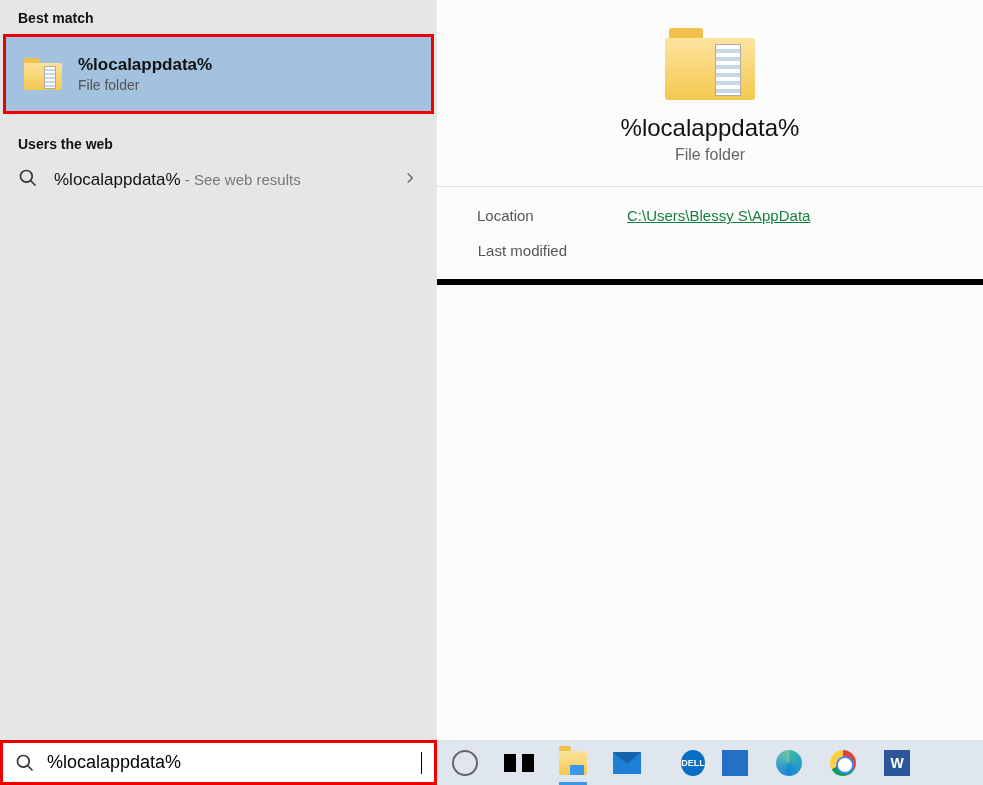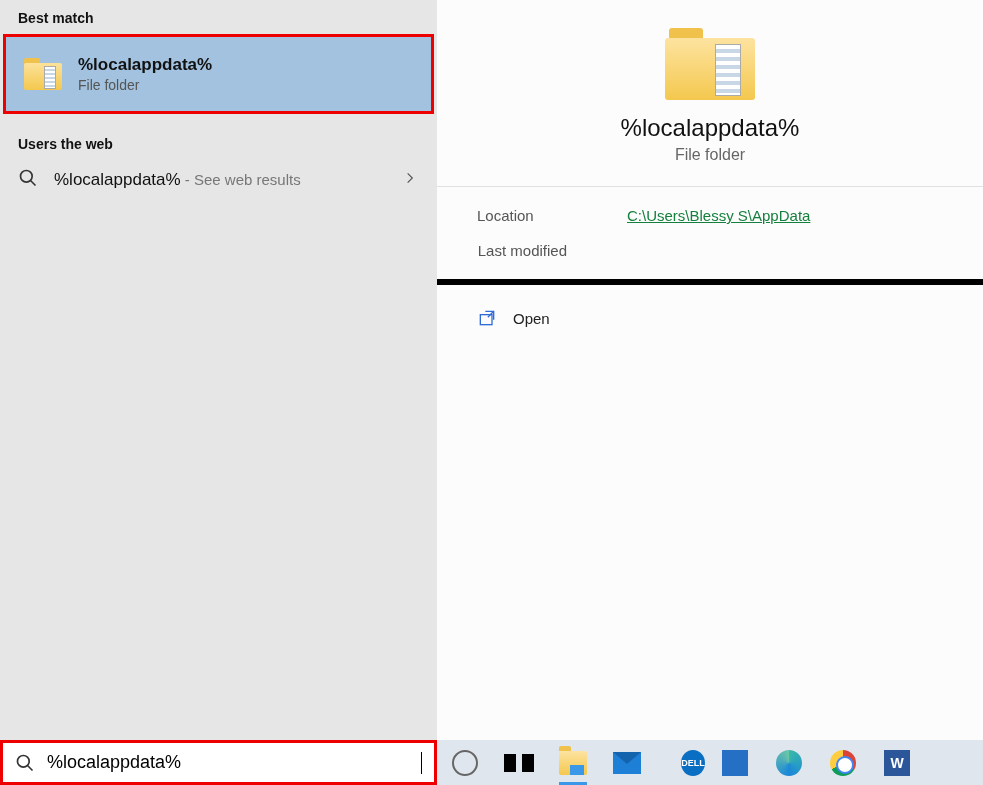--- a/index.html
+++ b/index.html
@@ -133,28 +133,20 @@
       <div class="row">
         <span class="label">Location</span>
         <span class="link">C:\Users\Blessy S\AppData</span>
       </div>
       <div class="row">
         <span class="label">Last modified</span>
       </div>
     </div>
 
     <div class="actions">
-      <div class="action">
-        <svg viewBox="0 0 24 24">
-            <rect x="4" y="8" width="14" height="12"></rect>
-            <polyline points="10,4 20,4 20,14"></polyline>
-            <line x1="20" y1="4" x2="13" y2="11"></line>
-          </svg>
-        <span>Open</span>
-      </div>
     </div>
   </div>
 </div>
 
 <div class="taskbar">
   <div class="search-box">
     <svg viewBox="0 0 24 24" fill="none" stroke-width="2">
         <circle cx="10" cy="10" r="7"></circle>
         <line x1="15" y1="15" x2="21" y2="21"></line>
       </svg>

